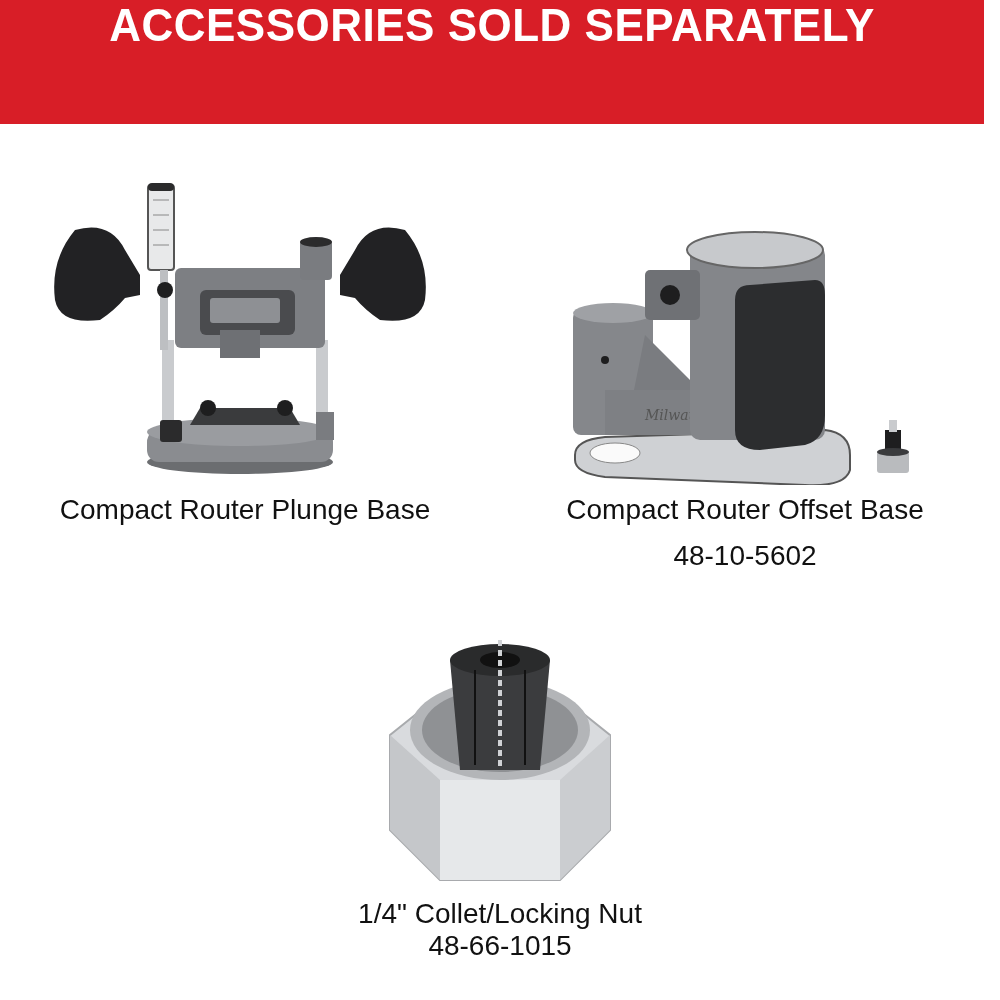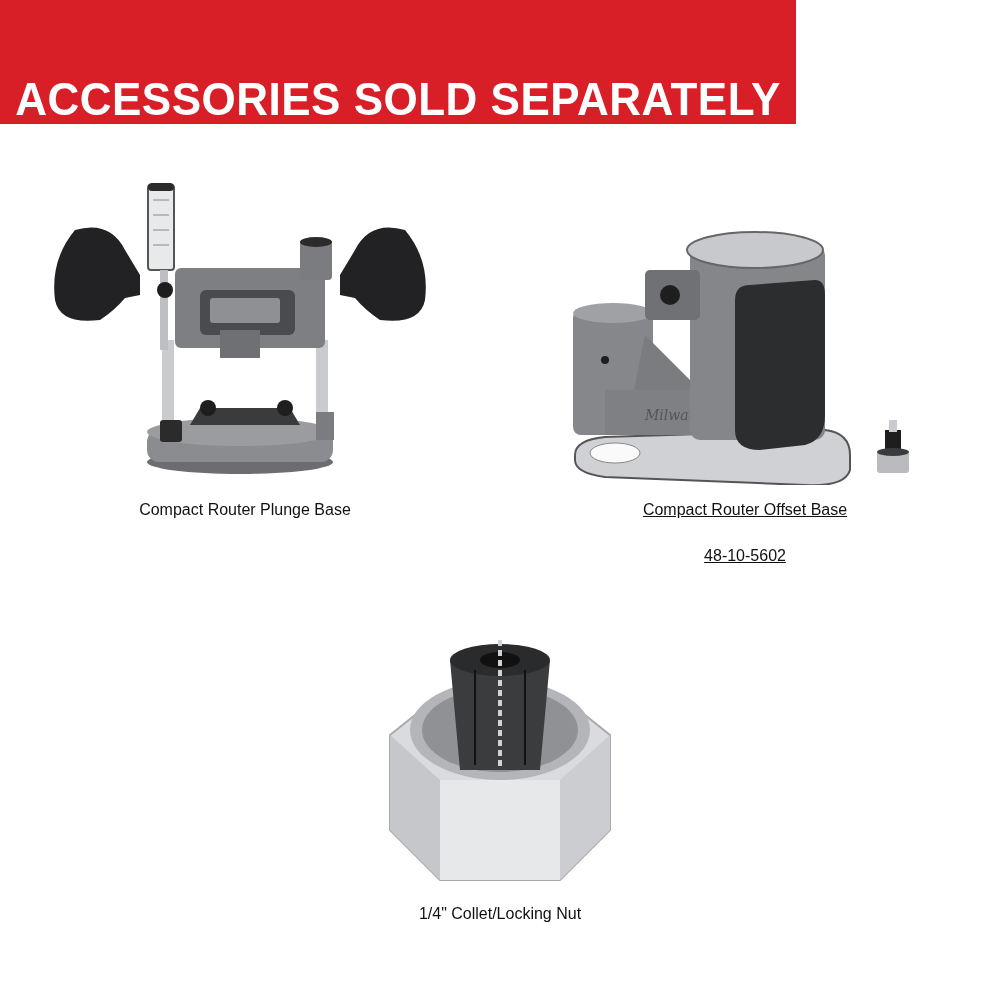--- a/index.html
+++ b/index.html
@@ -1,20 +1,20 @@
 <!DOCTYPE html>
 <html><head>
 <meta charset="utf-8">
 <style>
   html, body { margin: 0; padding: 0; }
   body { width: 1000px; height: 1000px; background: #ffffff; position: relative; overflow: hidden; font-family: "Liberation Sans", sans-serif; }
-  .banner { position: absolute; left: 0; top: 0; width: 796px; height: 124px; background: #D81E27; display: flex; align-items: flex-end; justify-content: center; }
+  .banner { position: absolute; left: 0; top: 0; width: 984px; height: 124px; background: #D81E27; display: flex; align-items: flex-start; justify-content: center; }
   .banner-title { color: #ffffff; font-family: "Liberation Sans", sans-serif; font-weight: 700; font-size: 44px; letter-spacing: 0.5px; transform: scaleY(1.05); white-space: nowrap; }
   .product { position: absolute; }
-  .caption { position: absolute; text-align: center; color: #111; font-size: 16px; line-height: 26px; }
+  .caption { position: absolute; text-align: center; color: #111; font-size: 28px; line-height: 26px; }
   .caption div { white-space: nowrap; }
   svg { display: block; }
 </style>
 </head>
 <body>
 
 <div class="banner">
   <div class="banner-title">ACCESSORIES SOLD SEPARATELY</div>
 </div>
 
@@ -77,21 +77,21 @@
 
     <rect x="80" y="55" width="55" height="50" rx="5" fill="#6f7175"></rect>
     <circle cx="105" cy="80" r="10" fill="#1e1e1f"></circle>
 
     <rect x="320" y="215" width="16" height="22" fill="#1e1e1f"></rect>
     <rect x="324" y="205" width="8" height="12" fill="#c9cbce"></rect>
     <rect x="312" y="236" width="32" height="22" rx="3" fill="#b9bbbe"></rect>
     <ellipse cx="328" cy="237" rx="16" ry="4" fill="#3a3b3d"></ellipse>
   </svg>
 </div>
-<div class="caption" style="left:555px; top:497px; width:380px;text-decoration:underline;">
+<div class="caption" style="left:555px; top:497px; width:380px;">
   <div>Compact Router Offset Base</div>
   <div style="margin-top:20px;">48-10-5602</div>
 </div>
 
 <div class="product" style="left:380px; top:630px; width:240px; height:260px;">
   <svg width="240" height="260" viewBox="0 0 240 260">
 
     <path d="M10 105 L60 65 L180 65 L230 105 L230 200 L180 250 L60 250 L10 200 Z" fill="#d9dbde" stroke="#a8aaad" stroke-width="2"></path>
     <path d="M60 150 L180 150 L180 250 L60 250 Z" fill="#e6e8ea"></path>
     <path d="M10 105 L60 150 L60 250 L10 200 Z" fill="#c5c7ca"></path>
@@ -103,13 +103,14 @@
     <path d="M70 30 L170 30 L160 140 L80 140 Z" fill="#3b3c3e"></path>
     <ellipse cx="120" cy="30" rx="50" ry="16" fill="#2a2b2c"></ellipse>
     <ellipse cx="120" cy="30" rx="20" ry="8" fill="#111"></ellipse>
     <line x1="120" y1="10" x2="120" y2="140" stroke="#d0d2d5" stroke-width="4" stroke-dasharray="6 4"></line>
     <line x1="95" y1="40" x2="95" y2="135" stroke="#111" stroke-width="2"></line>
     <line x1="145" y1="40" x2="145" y2="135" stroke="#111" stroke-width="2"></line>
   </svg>
 </div>
 <div class="caption" style="left:300px; top:901px; width:400px;">
   <div>1/4" Collet/Locking Nut</div>
+  <div style="margin-top:6px;">48-66-1015</div>
 </div>
 
 </body></html>

